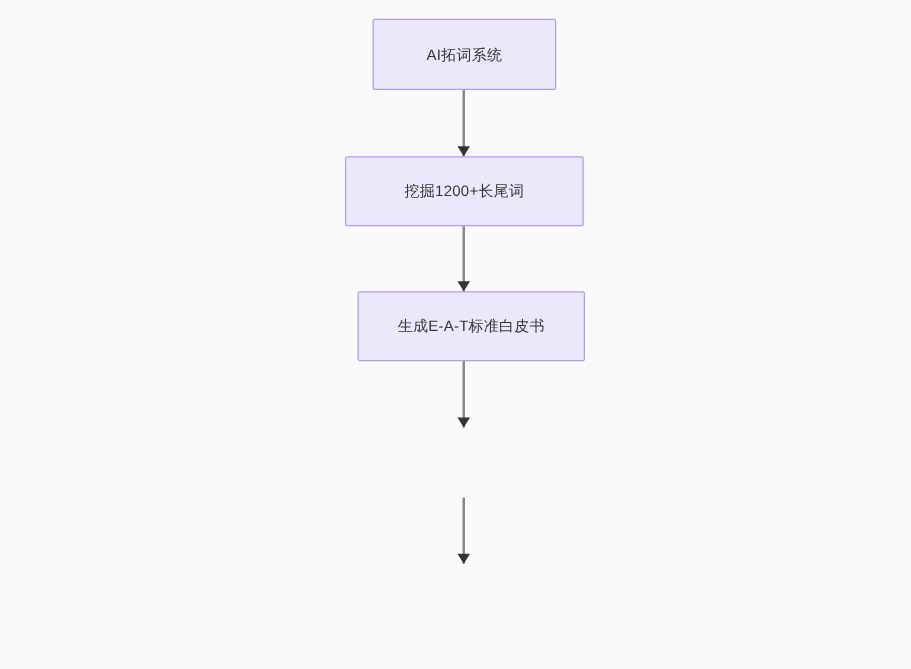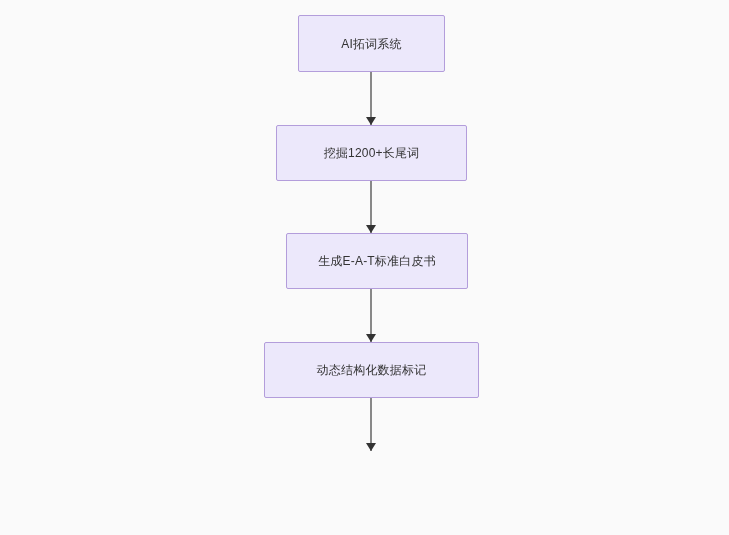--- a/index.html
+++ b/index.html
@@ -81,23 +81,20 @@
 
   <div class="node" style="left:261px; top:233px; width:182px; height:56px;margin-left:25px;">
     <span class="node-label">生成E-A-T标准白皮书</span>
   </div>
 
   <div class="edge" style="left:370px; top:289px; width:2px; height:53px;">
     <div class="edge-line" style="height:53px;"></div>
     <div class="edge-arrow" style="top:45px;"></div>
   </div>
 
-  <div class="node" style="left:264px; top:342px; width:215px; height:56px;">
-    <span class="node-label">动态结构化数据标记</span>
-  </div>
 
   <div class="edge" style="left:370px; top:398px; width:2px; height:53px;">
     <div class="edge-line" style="height:53px;"></div>
     <div class="edge-arrow" style="top:45px;"></div>
   </div>
 
 
 </div>
 
 </body></html>

